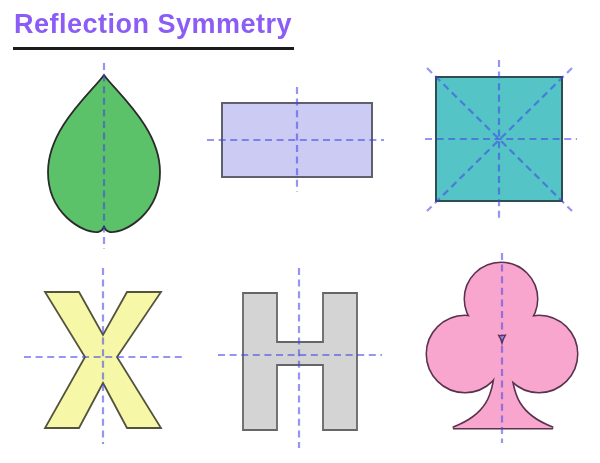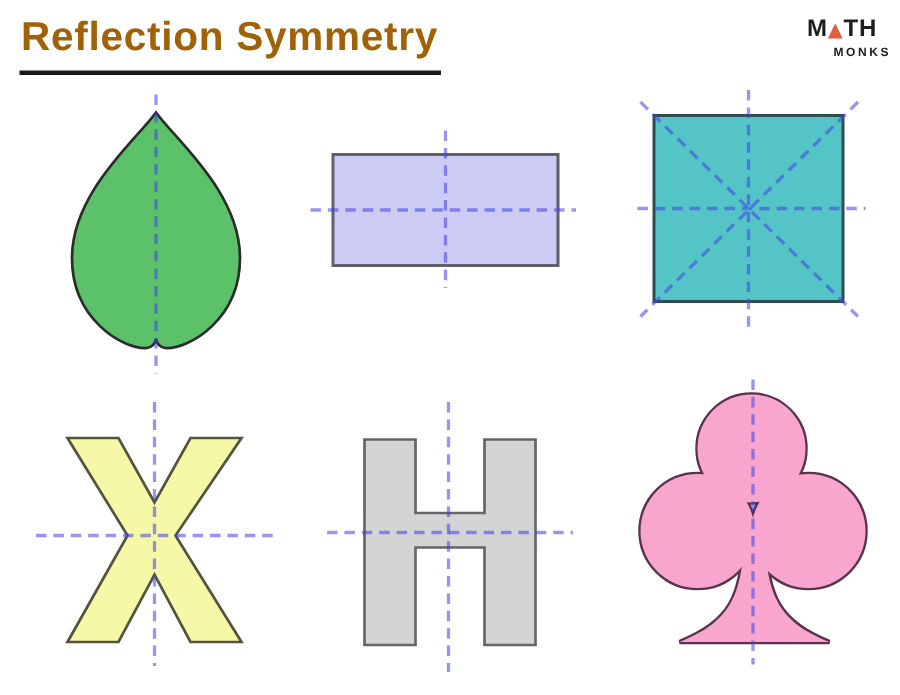--- a/index.html
+++ b/index.html
@@ -11,21 +11,21 @@
     overflow: hidden;
     font-family: "Liberation Sans", sans-serif;
   }
   .page-title {
     position: absolute;
     left: 14px;
     top: 9px;
     font-size: 27px;
     font-weight: 600;
     letter-spacing: 0.5px;
-    color: #a16207;
+    color: #8b5cf6;
     white-space: nowrap;
   }
   .title-underline {
     position: absolute;
     left: 13px;
     top: 47px;
     width: 281px;
     height: 3px;
     background: #1b1b1d;
   }
@@ -69,24 +69,20 @@
   .club-pass2    { stroke: none; }
 </style>
 </head>
 <body>
 
 <div class="stage">
 
   <div class="page-title">Reflection Symmetry</div>
   <div class="title-underline"></div>
 
-  <div class="logo">
-    <div class="logo-top"><span>M</span><span class="logo-tri" style="color:#e2603f">▲</span><span>TH</span></div>
-    <div class="logo-bottom">MONKS</div>
-  </div>
 
   <svg class="figures" width="600" height="463" viewBox="0 0 600 463" xmlns="http://www.w3.org/2000/svg">
 
     <g>
       <path class="outline-thin" d="M104 75 C92 92 48 128 48 172 C48 213 82 233 98 232 Q103 231 104 226 Q105 231 110 232 C126 233 160 213 160 172 C160 128 116 92 104 75 Z" fill="#5cc269" stroke="#2b2b2b"></path>
       <g class="sym" stroke="#3f3fe8">
         <line x1="104" y1="63" x2="104" y2="249"></line>
       </g>
     </g>
 

